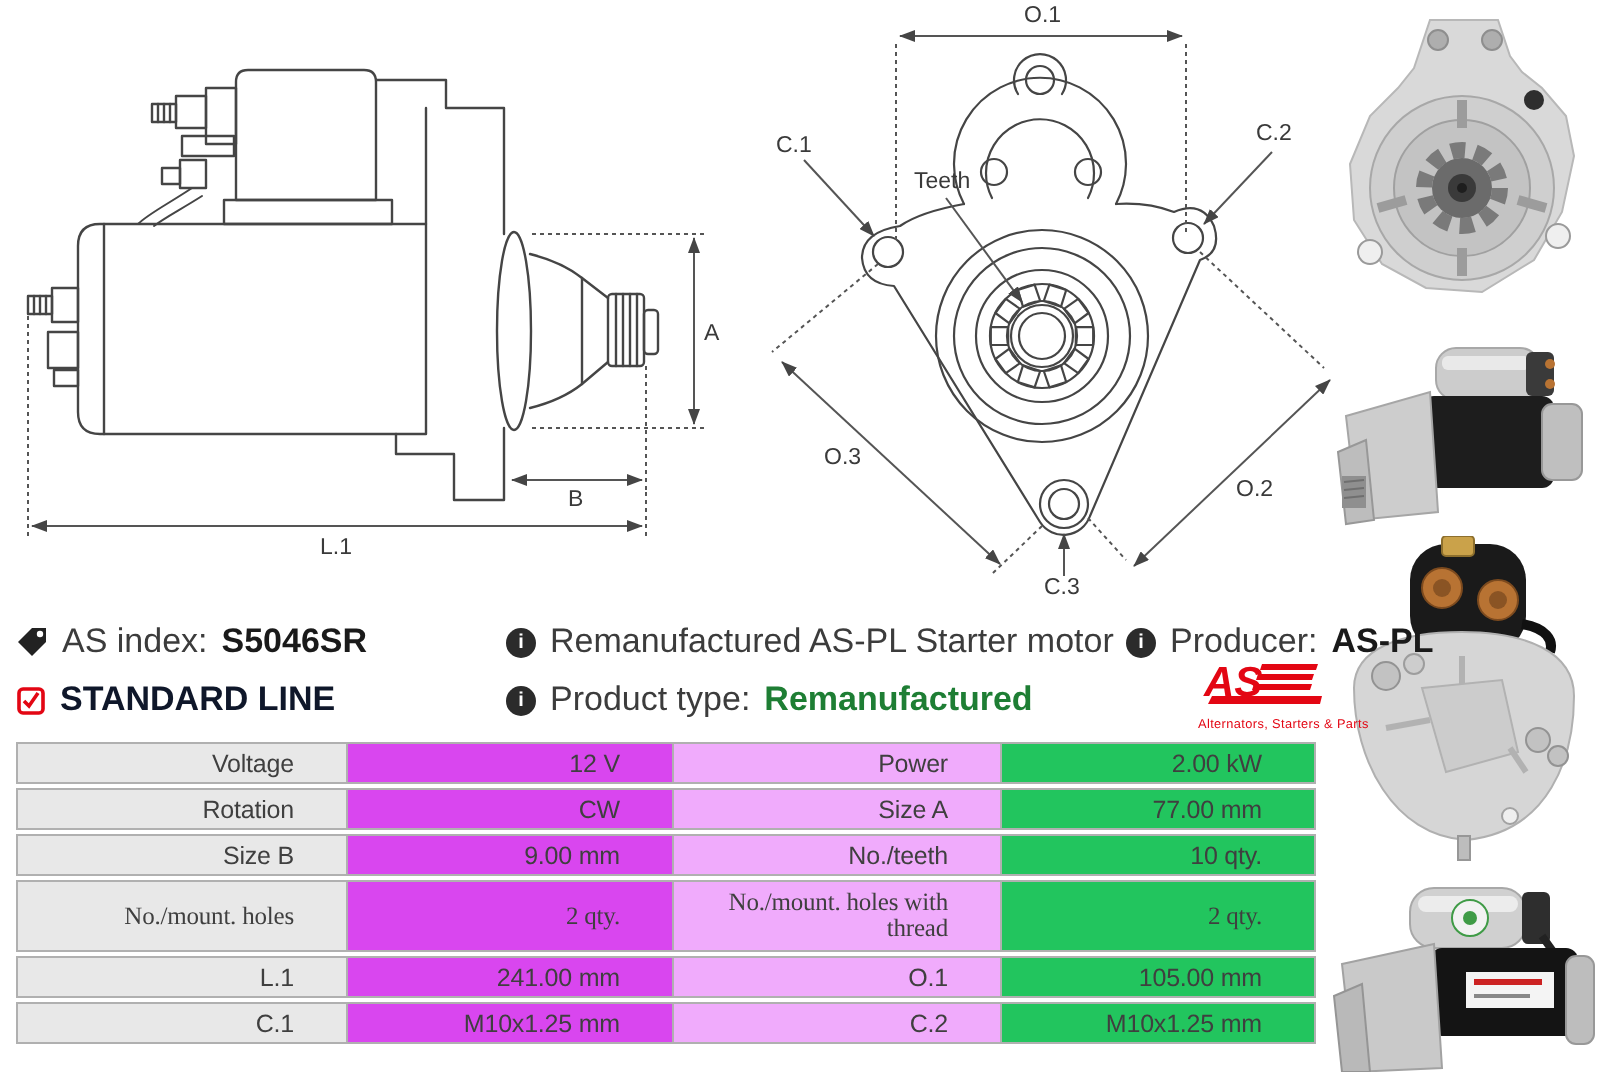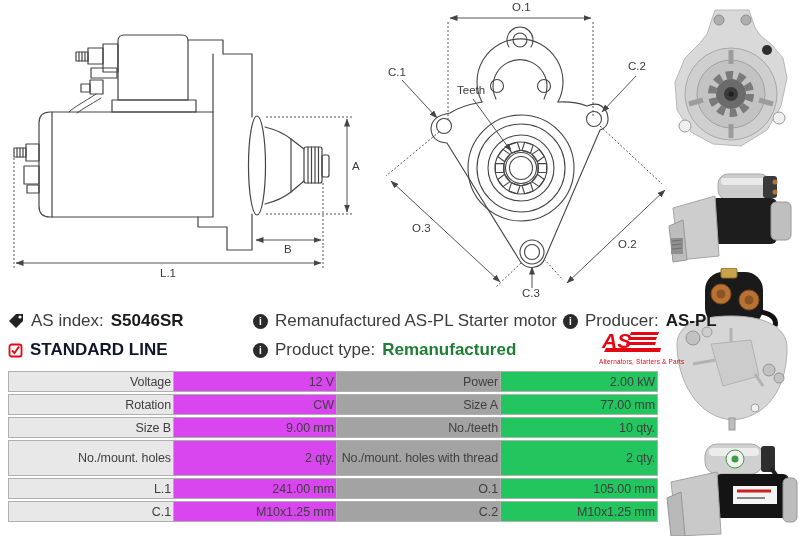--- a/index.html
+++ b/index.html
@@ -28,27 +28,27 @@
              font-size:10px;font-weight:bold;flex:0 0 15px;}
   .info-icon::after{content:"i";}
   .logo-wrap{position:absolute;left:599px;top:329px;width:66px;text-align:center;}
   .logo-tagline{font-size:6.4px;color:#e30613;margin-top:0px;letter-spacing:0.2px;white-space:nowrap;}
 
   
   .spec{position:absolute;left:8px;top:371px;width:650px;}
   .srow{display:flex;margin-bottom:2px;}
   .srow.gap-top{margin-top:2px;}
   .cell{border:1px solid #b0b0b0;box-sizing:border-box;display:flex;align-items:center;
-        justify-content:flex-end;padding-right:2px;font-size:12.5px;color:#3f3f3f;
+        justify-content:flex-end;padding-right:26px;font-size:12.5px;color:#3f3f3f;
         height:21px;letter-spacing:-0.1px;text-align:right;}
   .cell + .cell{margin-left:-1px;}
-  .srow.tall .cell{height:36px;}
+  .srow.tall .cell{height:36px;font-family:Liberation Serif, serif;}
   .lab{background:#e8e8e8;width:166px;}
   .val{background:#d946ef;width:164px;}
-  .lab2{background:#a3a3a3;width:165px;}
+  .lab2{background:#f0abfc;width:165px;}
   .val2{background:#22c55e;width:158px;}
   .wrap{white-space:normal;line-height:13px;}
 </style>
 </head>
 <body>
 
 <div class="page">
 
   <svg class="draw draw-side" width="360" height="300" viewBox="0 0 360 300">
     <defs>

